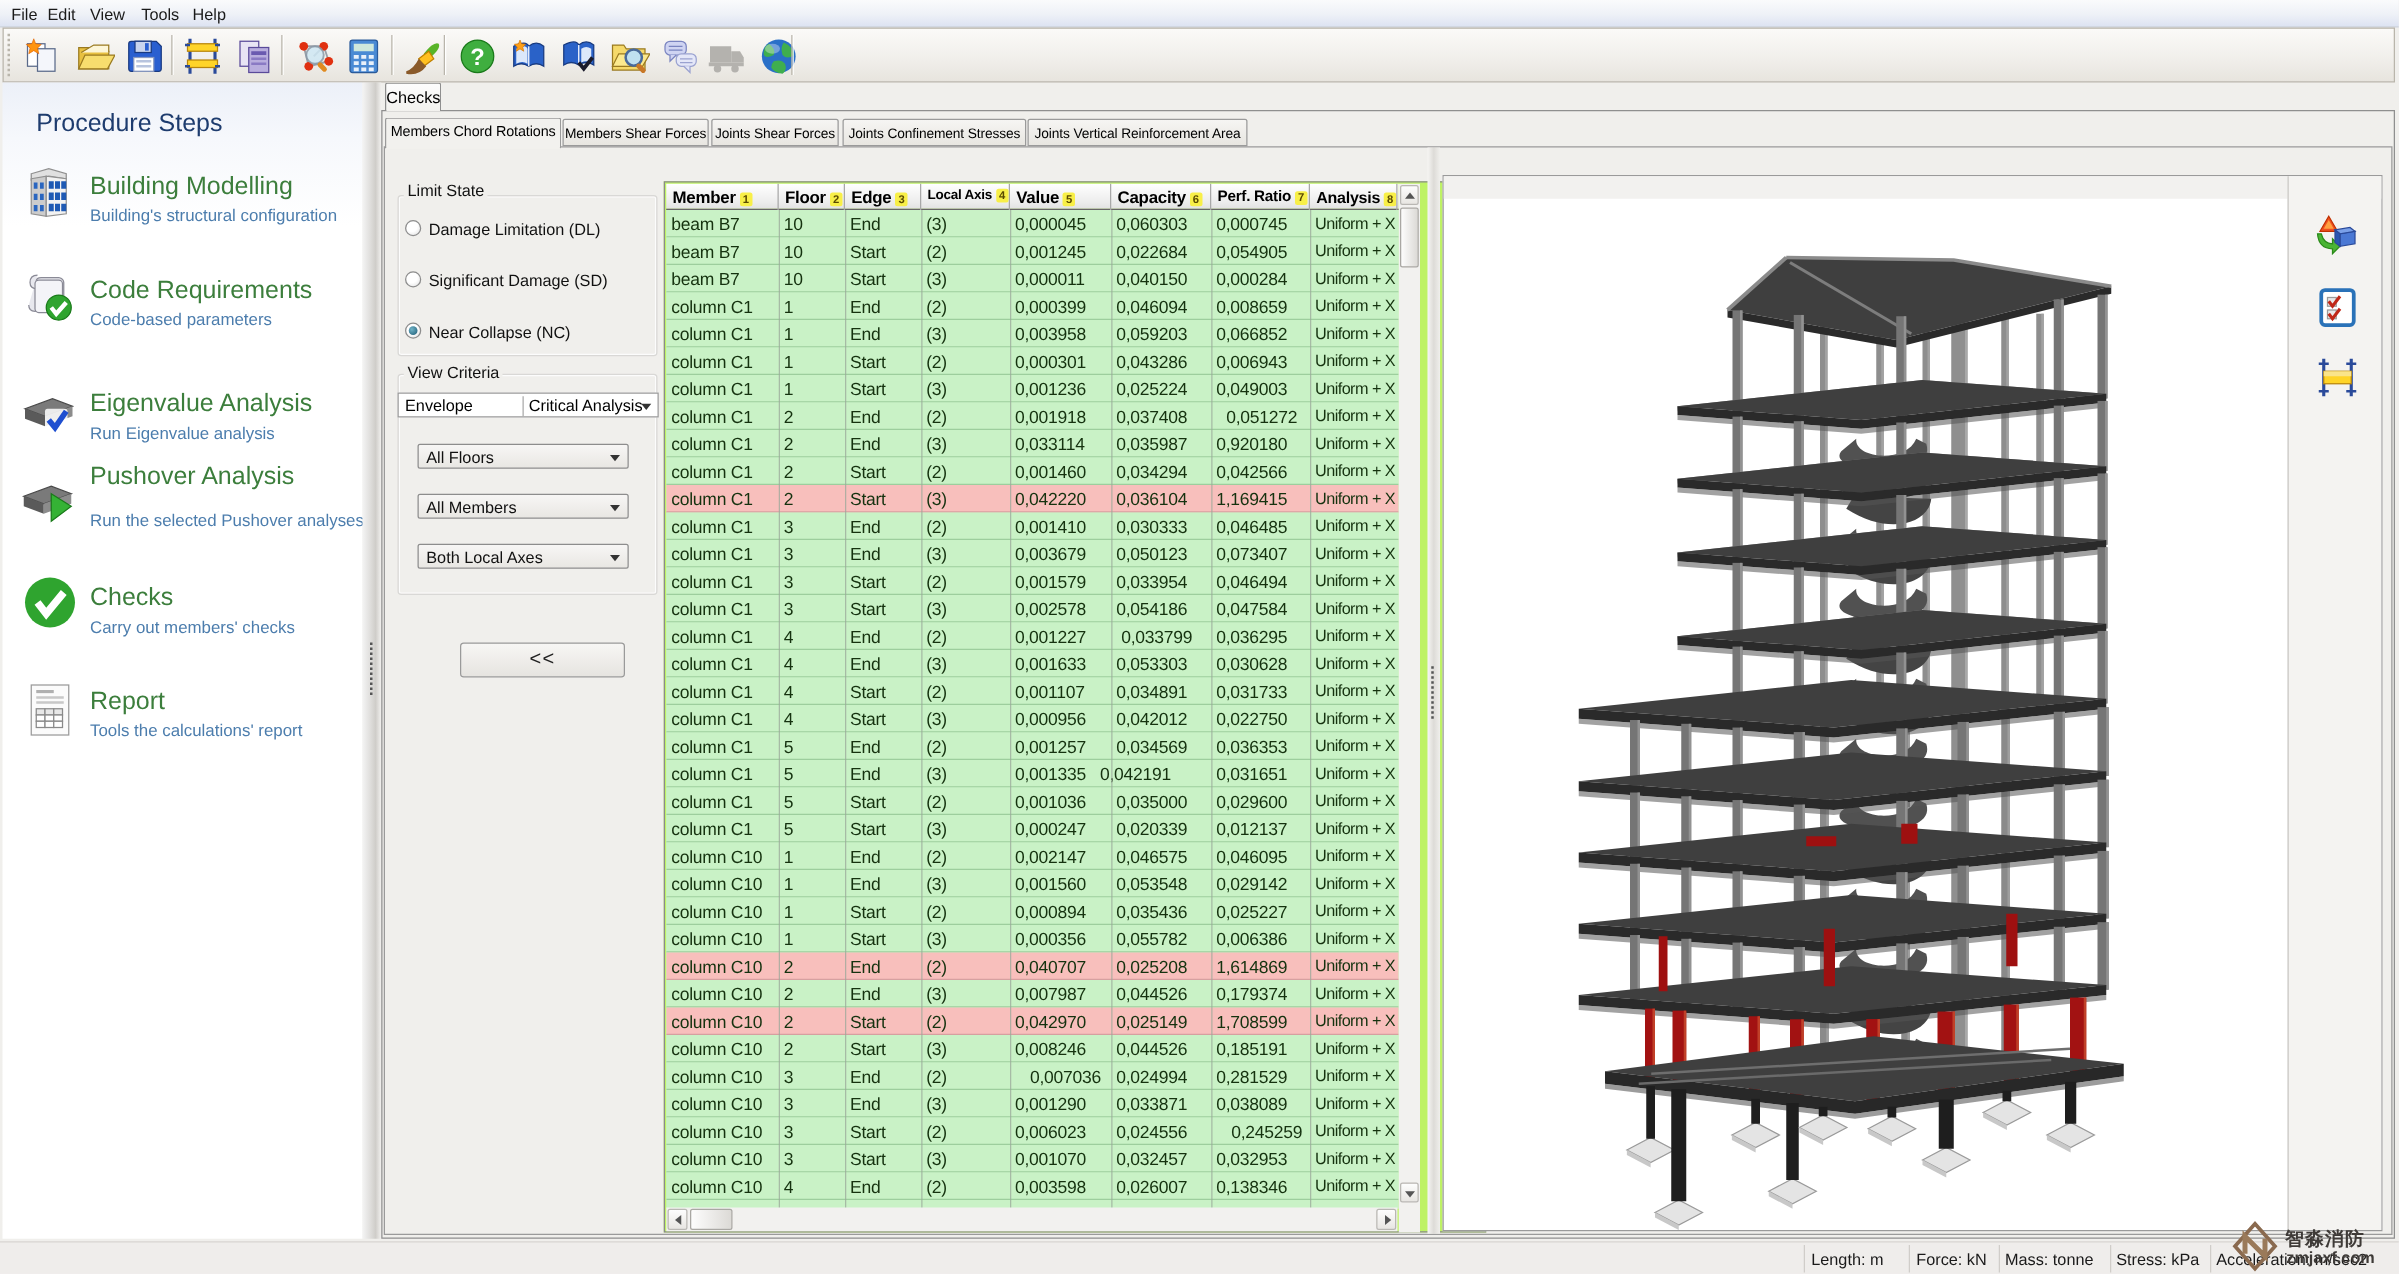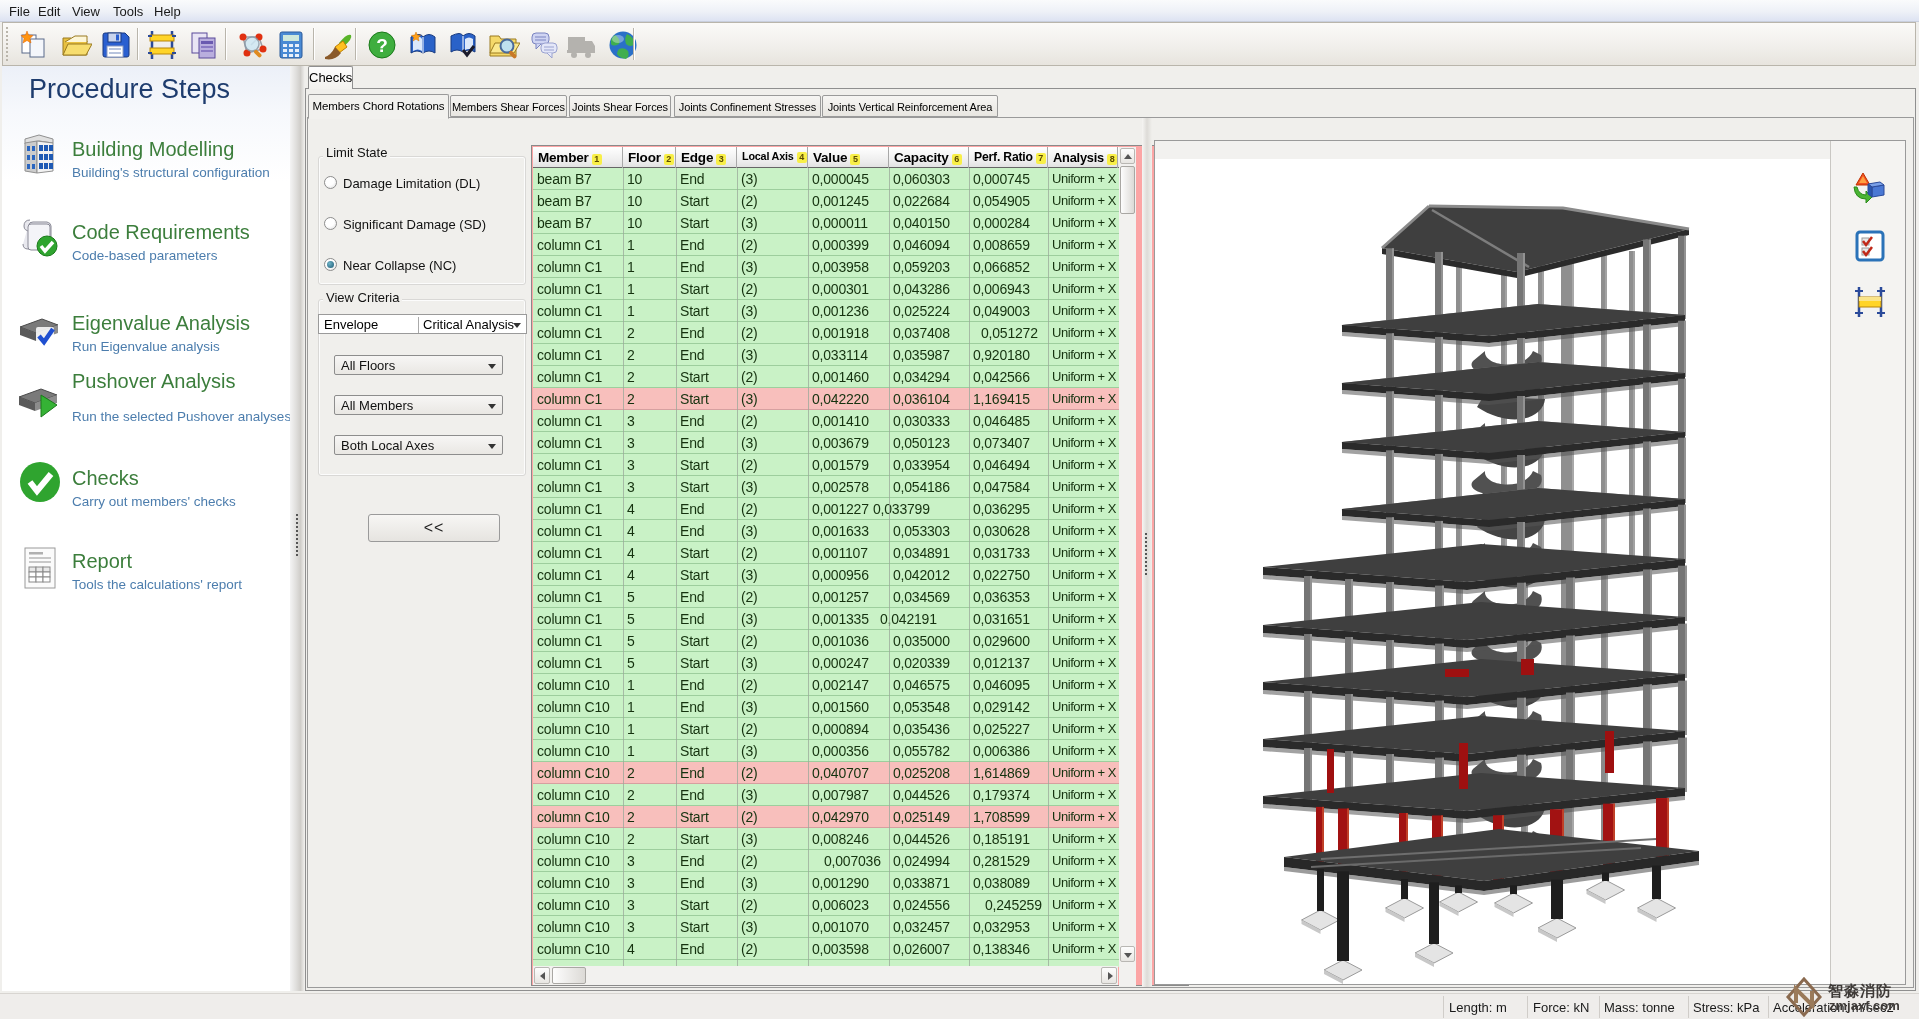--- a/index.html
+++ b/index.html
@@ -3,41 +3,41 @@
 <style>
 *{margin:0;padding:0;box-sizing:border-box}
 html,body{width:1919px;height:1019px;overflow:hidden;font-family:"Liberation Sans",sans-serif;background:#f0efec}
 .abs{position:absolute}
 #menubar{position:absolute;left:0;top:0;width:1919px;height:22px;background:linear-gradient(180deg,#fafbfc 0%,#eef1f7 55%,#dde3f2 100%);border-bottom:1px solid #c9cfdd;font-size:13px;color:#1a1a1a}
 #menubar span{position:absolute;top:4px}
 #toolbar{position:absolute;left:2px;top:22px;width:1914px;height:44px;background:linear-gradient(180deg,#fbfaf8 0%,#f0eeea 60%,#e7e4de 100%);border:1px solid #b9b5ab}
 .tsep{position:absolute;top:5px;width:1px;height:32px;background:#b9b5ab;box-shadow:1px 0 0 #fff}
 .grip{position:absolute;left:3px;top:4px;width:3px;height:34px;border-left:2px dotted #b9b5ab}
 #leftpanel{position:absolute;left:2px;top:66px;width:288px;height:925px;background:linear-gradient(180deg,#ecf0f8 0%,#f6f8fc 45px,#ffffff 115px,#ffffff 100%)}
-#lphdr{position:absolute;left:27px;top:8px;font-size:27px;color:#1e3c6e;white-space:nowrap}
+#lphdr{position:absolute;left:27px;top:22px;font-size:20px;color:#1e3c6e;white-space:nowrap}
 .stept{font-size:20px;color:#3c7e3c;white-space:nowrap}
 .steps{font-size:13.5px;color:#4c7dad;white-space:nowrap}
 #vsplit{position:absolute;left:290px;top:66px;width:15px;height:925px;background:linear-gradient(90deg,#f4f4f4,#e0dfdd 40%,#cfcdc9 70%,#f2f1ef)}
 #vsplit .dots{position:absolute;left:6px;top:448px;width:3px;height:42px;border-left:2px dotted #555}
 #rsplit .dots{position:absolute;left:3px;top:415px;width:3px;height:42px;border-left:2px dotted #555}
 #nb{position:absolute;left:305px;top:88px;width:1611px;height:903px;border:1px solid #8f8f8f;background:#f0efec}
 #tabchecks{position:absolute;left:308px;top:66px;width:45px;height:23px;background:linear-gradient(180deg,#fdfdfd,#f2f1ee);border:1px solid #8f8f8f;border-bottom:none;border-radius:2px 2px 0 0;font-size:13px;text-align:center;padding-top:3px;z-index:5}
 .sub{position:absolute;height:22px;top:95px;background:linear-gradient(180deg,#f6f5f3,#e8e6e1);border:1px solid #9a9a9a;font-size:11px;letter-spacing:-0.1px;text-align:center;padding-top:5px;border-radius:2px 2px 0 0;z-index:6;white-space:nowrap;overflow:hidden}
 #sub1{left:308px;width:141px;top:94px;height:25px;background:#f2f1ee;border-bottom:1px solid #f2f1ee;z-index:7;font-size:11.5px}
 #page{position:absolute;left:307px;top:117px;width:1607px;height:871px;border:1px solid #9a9a9a;background:#f0efec}
 .gbox{position:absolute;border:1px solid #d9d8d6;border-radius:3px;box-shadow:inset 0 0 0 1px #fcfcfc}
 .glab{position:absolute;font-size:13px;color:#111;background:#f0efec;padding:0 3px;z-index:3}
 .radio{position:absolute;width:13px;height:13px;border-radius:50%;border:1px solid #8d8d8d;background:radial-gradient(circle at 40% 35%,#fff 45%,#dcdcdc)}
 .radio.sel::after{content:'';position:absolute;left:2px;top:2px;width:7px;height:7px;border-radius:50%;background:radial-gradient(circle at 35% 35%,#6fb3c7,#1c5a74)}
 .rlab{position:absolute;font-size:13px;color:#111;white-space:nowrap}
 .combo{position:absolute;height:20px;background:linear-gradient(180deg,#f7f6f5,#e9e7e3);border:1px solid #8d8d8d;border-radius:2px;font-size:13px;color:#111;padding:2px 0 0 6px;white-space:nowrap}
 .combo .arr{position:absolute;right:6px;top:8px;width:0;height:0;border-left:4px solid transparent;border-right:4px solid transparent;border-top:5px solid #333}
 #envbox{position:absolute;left:318px;top:314px;width:209px;height:20px;background:#fff;border:1px solid #9a9a9a;font-size:13px;white-space:nowrap}
 #btnless{position:absolute;left:368px;top:514px;width:132px;height:28px;background:linear-gradient(180deg,#f7f6f4,#e6e4e0);border:1px solid #9a9a9a;border-radius:3px;font-size:16px;text-align:center;padding-top:4px;color:#222;letter-spacing:1px}
-#tablebox{position:absolute;left:531px;top:145px;width:658px;height:841px;border:1px solid #8a8a8a;background:#fca5a5}
+#tablebox{position:absolute;left:531px;top:145px;width:658px;height:841px;border:1px solid #8a8a8a;background:#bef264}
 #thead{position:absolute;left:1px;top:1px;width:586px;height:21px;background:linear-gradient(180deg,#ffffff,#ececec 75%,#e2e2e2);border-bottom:1px solid #666}
 .hc{position:absolute;top:0;height:21px;font-size:13.5px;letter-spacing:-0.2px;color:#000;padding:3px 0 0 5px;border-right:1px solid #a8a8a8;white-space:nowrap;overflow:hidden}
 .bdg{display:inline-block;margin-left:3px;width:10px;height:11px;background:#f8ef48;color:#5a4a00;font-size:9px;font-weight:bold;text-align:center;border-radius:2px;vertical-align:0px}
 #tbody{position:absolute;left:1px;top:22px;width:586px;height:799px;background:#c9f2c6;overflow:hidden}
 .tr{position:absolute;left:0;width:586px;height:22px;background:#c9f2c6;border-bottom:1px solid #9dce9d}
 .tr.pink{background:#f8bfbc;border-bottom:1px solid #d6a0a0}
 .tc{position:absolute;top:0;height:22px;font-size:14px;color:#15320f;padding:3px 0 0 4px;overflow:hidden;white-space:nowrap;letter-spacing:-0.2px}
 .vl{position:absolute;top:0;bottom:0;width:1px;background:#9aa89a;opacity:.75}
 .sb{position:absolute;background:#f2f1ef}
 .sbtn{position:absolute;background:linear-gradient(180deg,#fdfdfd,#e8e6e2);border:1px solid #b9b7b3;border-radius:2px}
@@ -445,21 +445,21 @@
         <div class="tc" style="left:356px;width:79px">0,054186</div>
         <div class="tc" style="left:436px;width:78px">0,047584</div>
         <div class="tc" style="left:515px;width:69px;font-size:13px;letter-spacing:-0.45px">Uniform + X</div>
       </div>
       <div class="tr" style="top:330px">
         <div class="tc" style="left:0px;width:89px">column C1</div>
         <div class="tc" style="left:90px;width:52px">4</div>
         <div class="tc" style="left:143px;width:60px">End</div>
         <div class="tc" style="left:204px;width:70px">(2)</div>
         <div class="tc" style="left:275px;width:80px">0,001227</div>
-        <div class="tc" style="left:336px;width:79px">0,033799</div>
+        <div class="tc" style="left:360px;width:79px">0,033799</div>
         <div class="tc" style="left:436px;width:78px">0,036295</div>
         <div class="tc" style="left:515px;width:69px;font-size:13px;letter-spacing:-0.45px">Uniform + X</div>
       </div>
       <div class="tr" style="top:352px">
         <div class="tc" style="left:0px;width:89px">column C1</div>
         <div class="tc" style="left:90px;width:52px">4</div>
         <div class="tc" style="left:143px;width:60px">End</div>
         <div class="tc" style="left:204px;width:70px">(3)</div>
         <div class="tc" style="left:275px;width:80px">0,001633</div>
         <div class="tc" style="left:356px;width:79px">0,053303</div>

